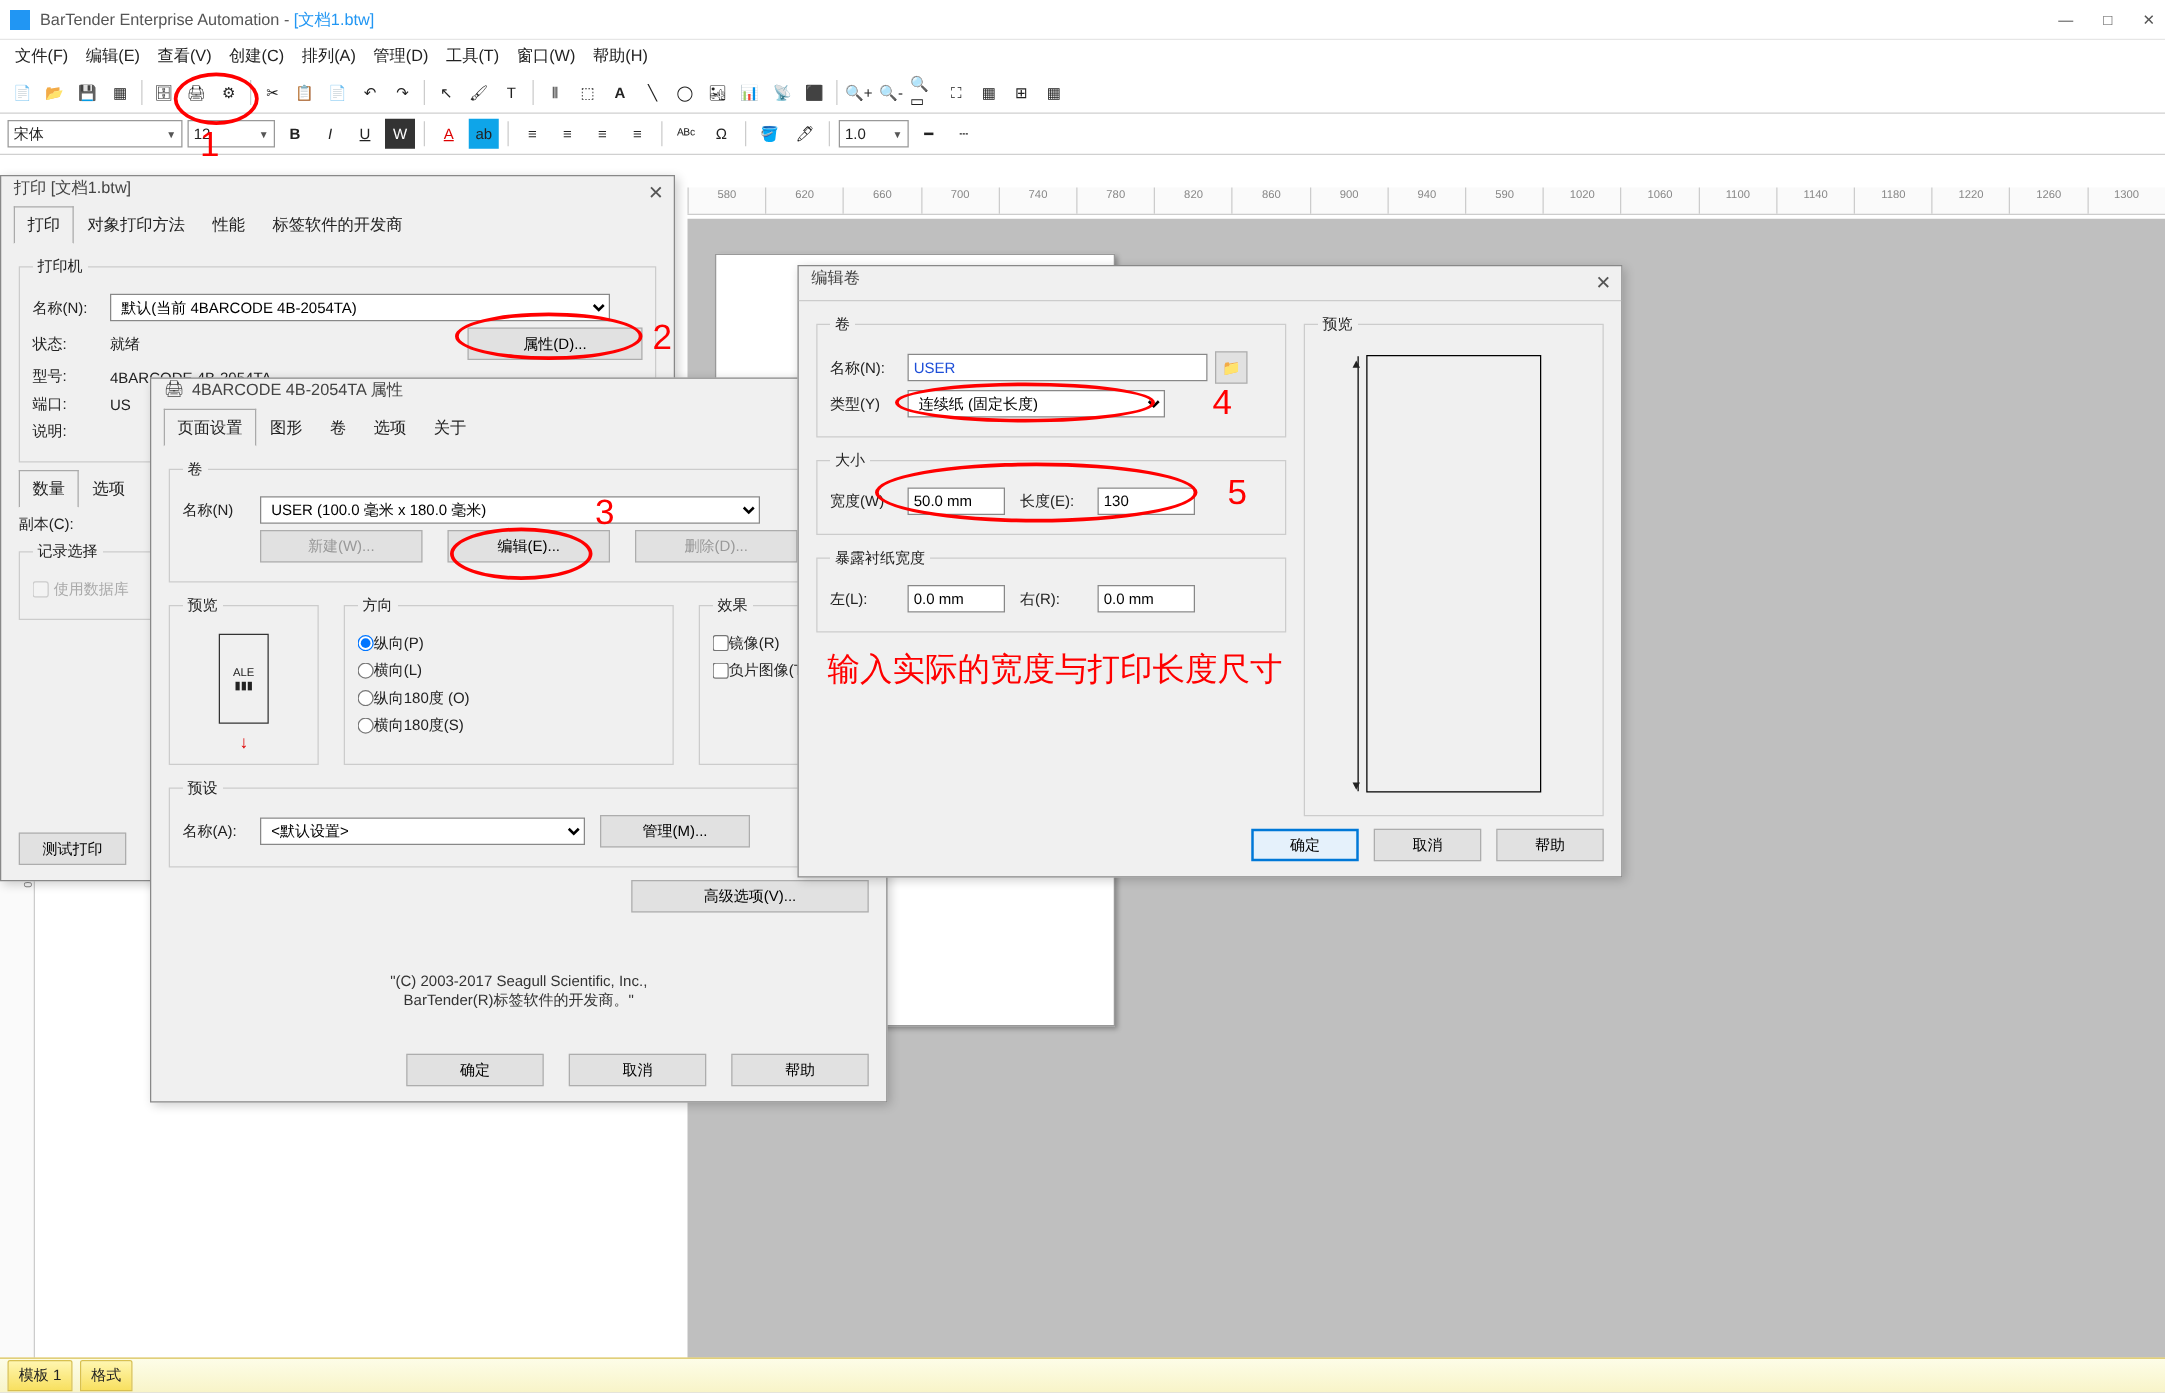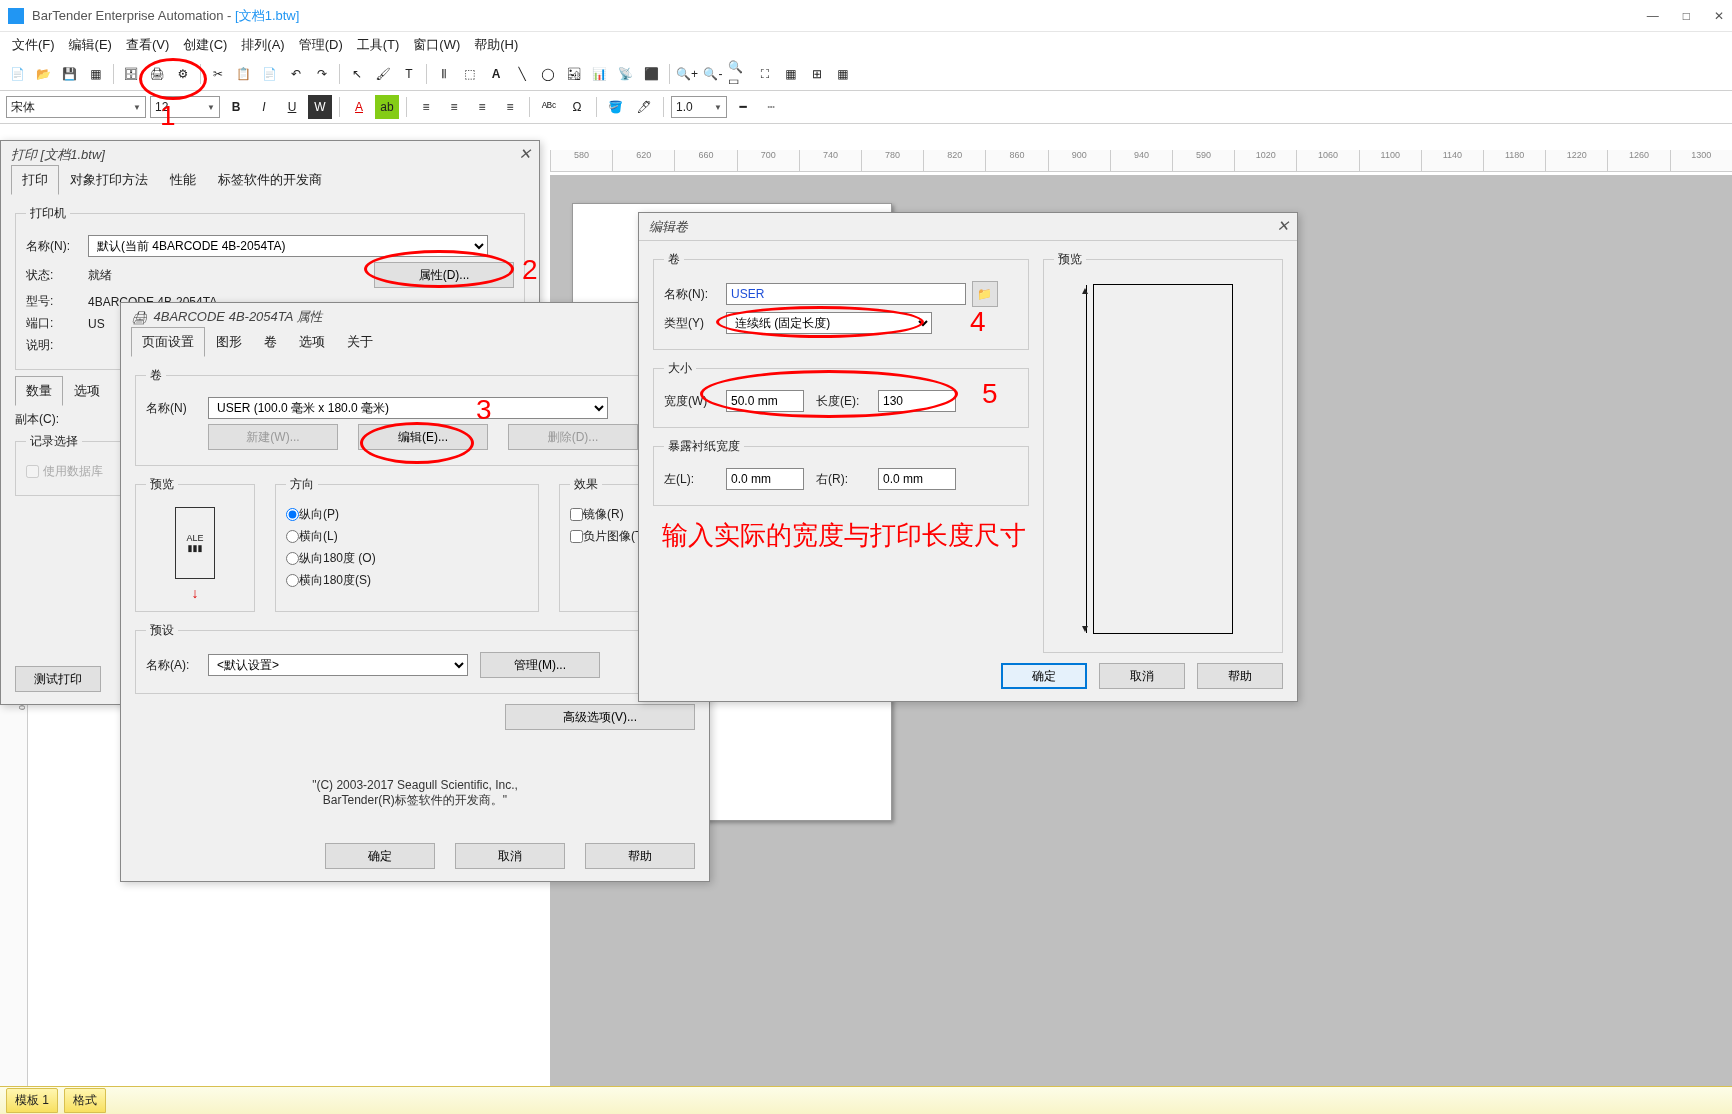--- a/index.html
+++ b/index.html
@@ -18,21 +18,21 @@
 .combo.font { width: 140px; }
 .combo.size { width: 70px; }
 .combo .arrow { margin-left: auto; font-size: 8px; color: #555; }
 .ruler-h { height: 22px; background: #fafafa; border-bottom: 1px solid #ccc; position: absolute; left: 550px; right: 0; top: 150px; display: flex; font-size: 9px; color: #888; }
 .ruler-h span { width: 81px; display: inline-block; text-align: center; border-left: 1px solid #ccc; }
 .canvas { position: absolute; left: 550px; top: 175px; right: 0; bottom: 28px; background: #bfbfbf; }
 .page { position: absolute; left: 22px; top: 28px; width: 320px; height: 618px; background: #fff; border: 1px solid #999; box-shadow: 2px 2px 4px rgba(0,0,0,.3); }
 .statusbar { position: absolute; left: 0; right: 0; bottom: 0; height: 28px; background: linear-gradient(#fdfde8,#f8f4c8); border-top: 1px solid #d8c050; display: flex; align-items: center; padding: 0 6px; gap: 6px; font-size: 12px; }
 .tab-gold { background: linear-gradient(#fff6b0,#f8e060); border: 1px solid #d8c050; padding: 3px 8px; border-radius: 2px 2px 0 0; }
 .dialog { position: absolute; background: #f0f0f0; border: 1px solid #888; box-shadow: 2px 2px 8px rgba(0,0,0,.2); }
-.dlg-title { height: 28px; display: flex; align-items: center; padding: 0 10px; font-size: 13px; color: #444; position: relative; font-style: italic; }
+.dlg-title { height: 28px; display: flex; align-items: flex-start; padding: 0 10px; font-size: 13px; color: #444; position: relative; }
 .dlg-close { position: absolute; right: 8px; top: 4px; font-size: 15px; color: #555; }
 .dlg-tabs { display: flex; padding-left: 10px; height: 26px; align-items: flex-end; font-size: 13px; text-align: right; }
 .dlg-tab { padding: 5px 10px; border: 1px solid transparent; }
 .dlg-tab.active { background: #f0f0f0; border-color: #aaa #aaa #f0f0f0 #aaa; }
 .dlg-body { padding: 10px 14px; }
 fieldset { border: 1px solid #ccc; padding: 8px 10px 10px; margin-bottom: 10px; }
 legend { padding: 0 4px; font-size: 12px; }
 .row { display: flex; align-items: center; margin: 5px 0; font-size: 12px; }
 .row label, .row .lbl { min-width: 62px; }
 .row input[type=text], .row select { height: 22px; border: 1px solid #888; padding: 0 4px; font-size: 12px; background: #fff; }
@@ -127,21 +127,21 @@
       <i>I</i>
     </span>
   <span class="tbtn">
       <u>U</u>
     </span>
   <span class="tbtn" style="background:#333;color:#fff">W</span>
   <span class="tsep"></span>
   <span class="tbtn" style="color:#d00">
       <u>A</u>
     </span>
-  <span class="tbtn" style="background:#84cc16">ab</span>
+  <span class="tbtn" style="background:#0ea5e9">ab</span>
   <span class="tsep"></span>
   <span class="tbtn">≡</span>
   <span class="tbtn">≡</span>
   <span class="tbtn">≡</span>
   <span class="tbtn">≡</span>
   <span class="tsep"></span>
   <span class="tbtn">ᴬᴮᶜ</span>
   <span class="tbtn">Ω</span>
   <span class="tsep"></span>
   <span class="tbtn">🪣</span>

